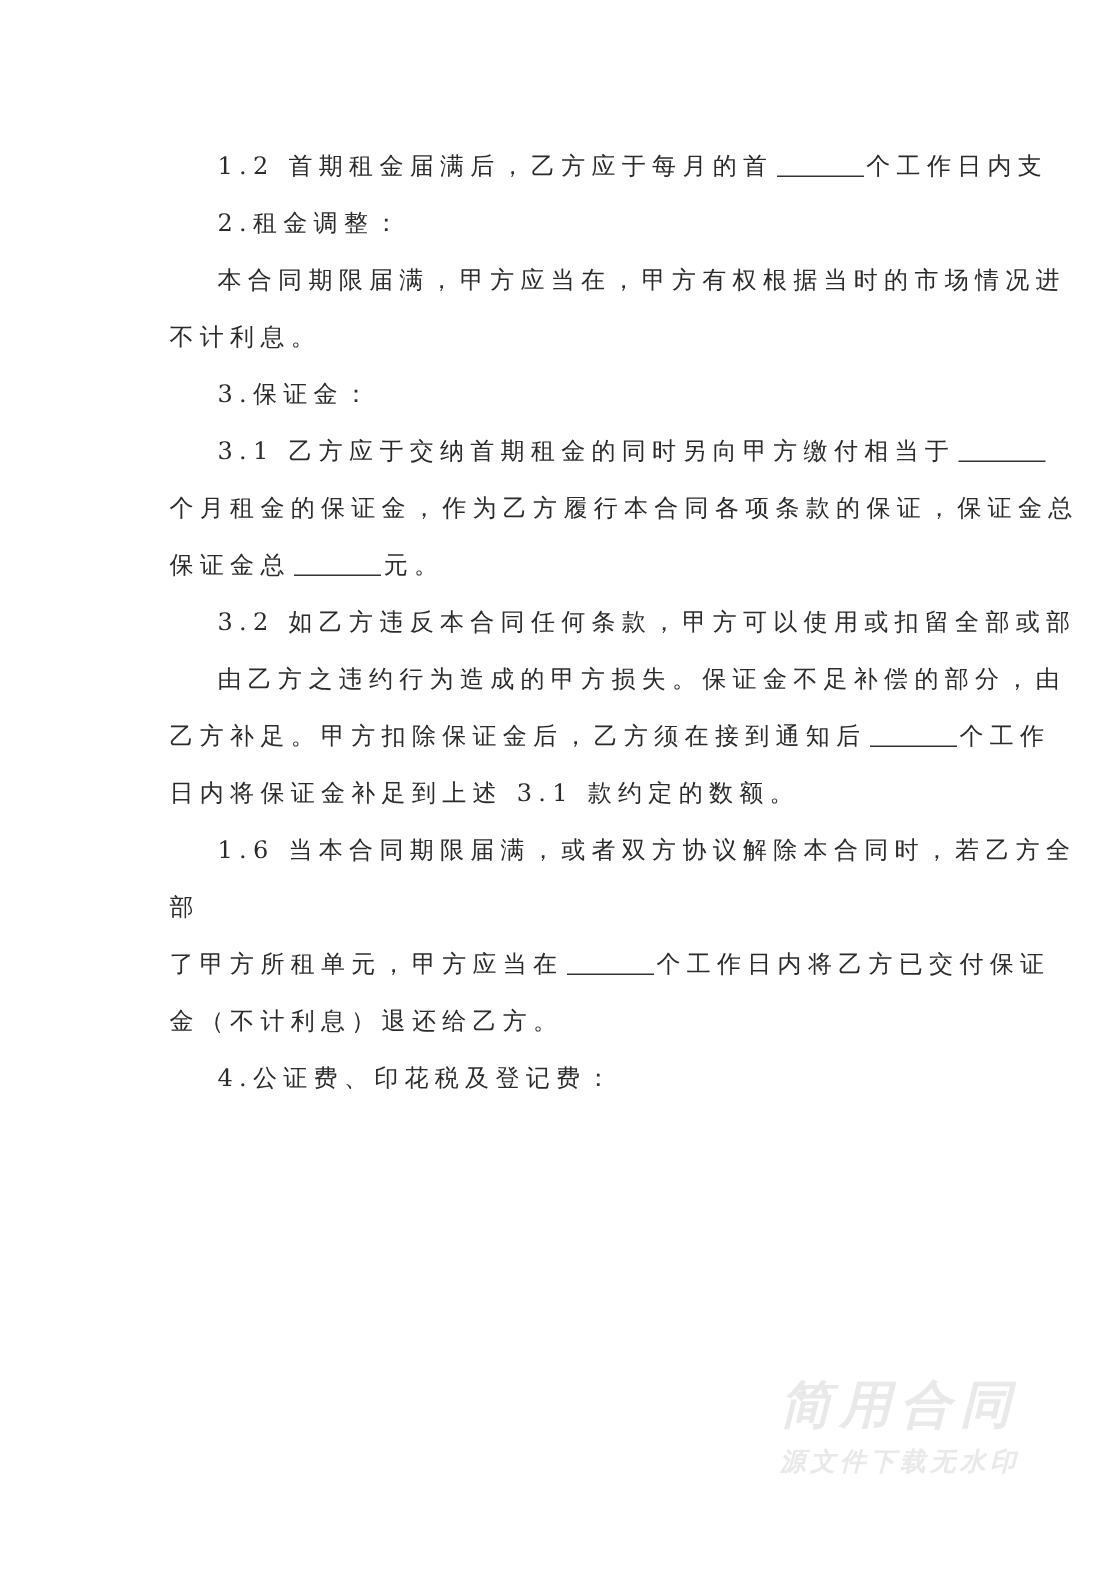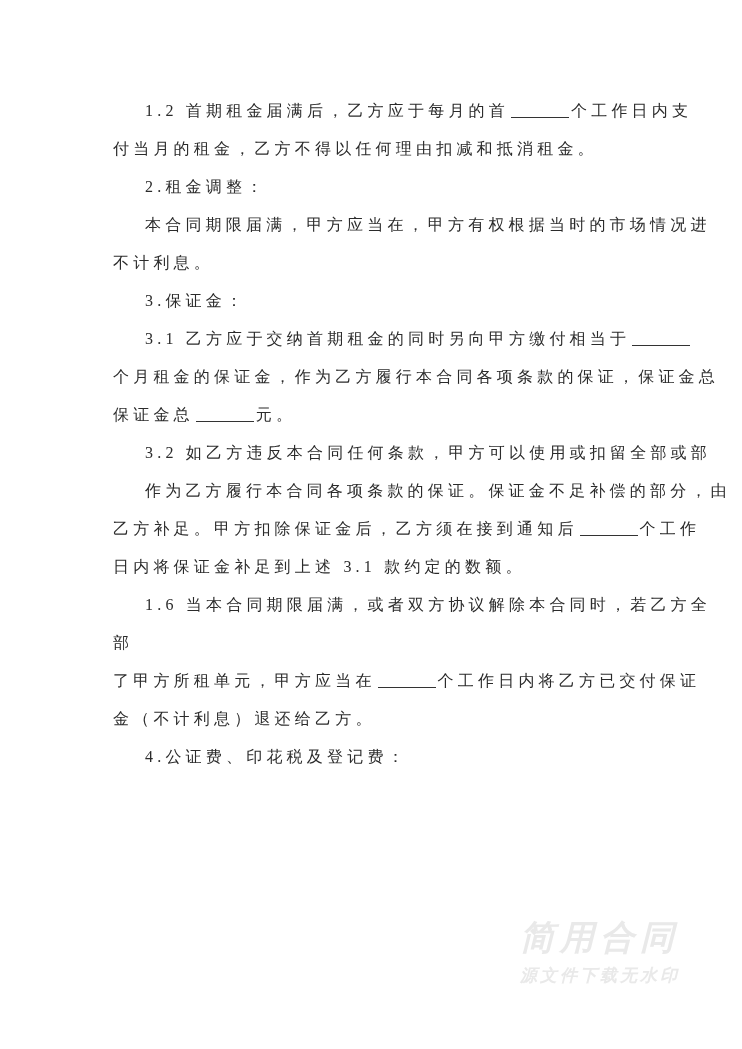--- a/index.html
+++ b/index.html
@@ -13,21 +13,20 @@
     position: relative;
     overflow: hidden;
     font-family: "DejaVu Serif", "Liberation Serif", serif;
     color: #2b2b2b;
   }
   .page {
     position: absolute;
     left: 113px;
     top: 92px;
     width: 518px;
-    font-family: Liberation Serif, serif;
   }
   .line {
     position: relative;
     height: 38px;
     line-height: 38px;
     font-size: 16px;
     letter-spacing: 4.2px;
     white-space: nowrap;
   }
   .indent { padding-left: 32px; }
@@ -61,30 +60,29 @@
     letter-spacing: 3px;
     line-height: 24px;
     margin-top: 4px;
   }
 </style>
 </head>
 <body>
 
 <div class="page" id="page">
     <div class="line indent"><span>1.2 首期租金届满后，乙方应于每月的首</span><span class="blank"></span><span>个工作日内支</span></div>
-    <div class="line"><span>付当月的租金，乙方不得以任何理由扣减和抵消租金。</span></div>
     <div class="line indent"><span>2.租金调整：</span></div>
     <div class="line indent"><span>本合同期限届满，甲方应当在，甲方有权根据当时的市场情况进</span></div>
     <div class="line"><span>不计利息。</span></div>
     <div class="line indent"><span>3.保证金：</span></div>
     <div class="line indent"><span>3.1  乙方应于交纳首期租金的同时另向甲方缴付相当于</span><span class="blank"></span></div>
     <div class="line"><span>个月租金的保证金，作为乙方履行本合同各项条款的保证，保证金总</span></div>
     <div class="line"><span>保证金总</span><span class="blank"></span><span>元。</span></div>
     <div class="line indent"><span>3.2 如乙方违反本合同任何条款，甲方可以使用或扣留全部或部</span></div>
-    <div class="line indent"><span>作为乙方履行本合同各项条款的保证。保证金不足补偿的部分，由</span></div>
+    <div class="line indent"><span>由乙方之违约行为造成的甲方损失。保证金不足补偿的部分，由</span></div>
     <div class="line"><span>乙方补足。甲方扣除保证金后，乙方须在接到通知后</span><span class="blank"></span><span>个工作</span></div>
     <div class="line"><span>日内将保证金补足到上述 3.1 款约定的数额。</span></div>
     <div class="line indent"><span>1.6 当本合同期限届满，或者双方协议解除本合同时，若乙方全</span></div>
     <div class="line"><span>部</span></div>
     <div class="line"><span>了甲方所租单元，甲方应当在</span><span class="blank"></span><span>个工作日内将乙方已交付保证</span></div>
     <div class="line"><span>金（不计利息）退还给乙方。</span></div>
     <div class="line indent"><span>4.公证费、印花税及登记费：</span></div>
   </div>
 
 <div class="watermark">

